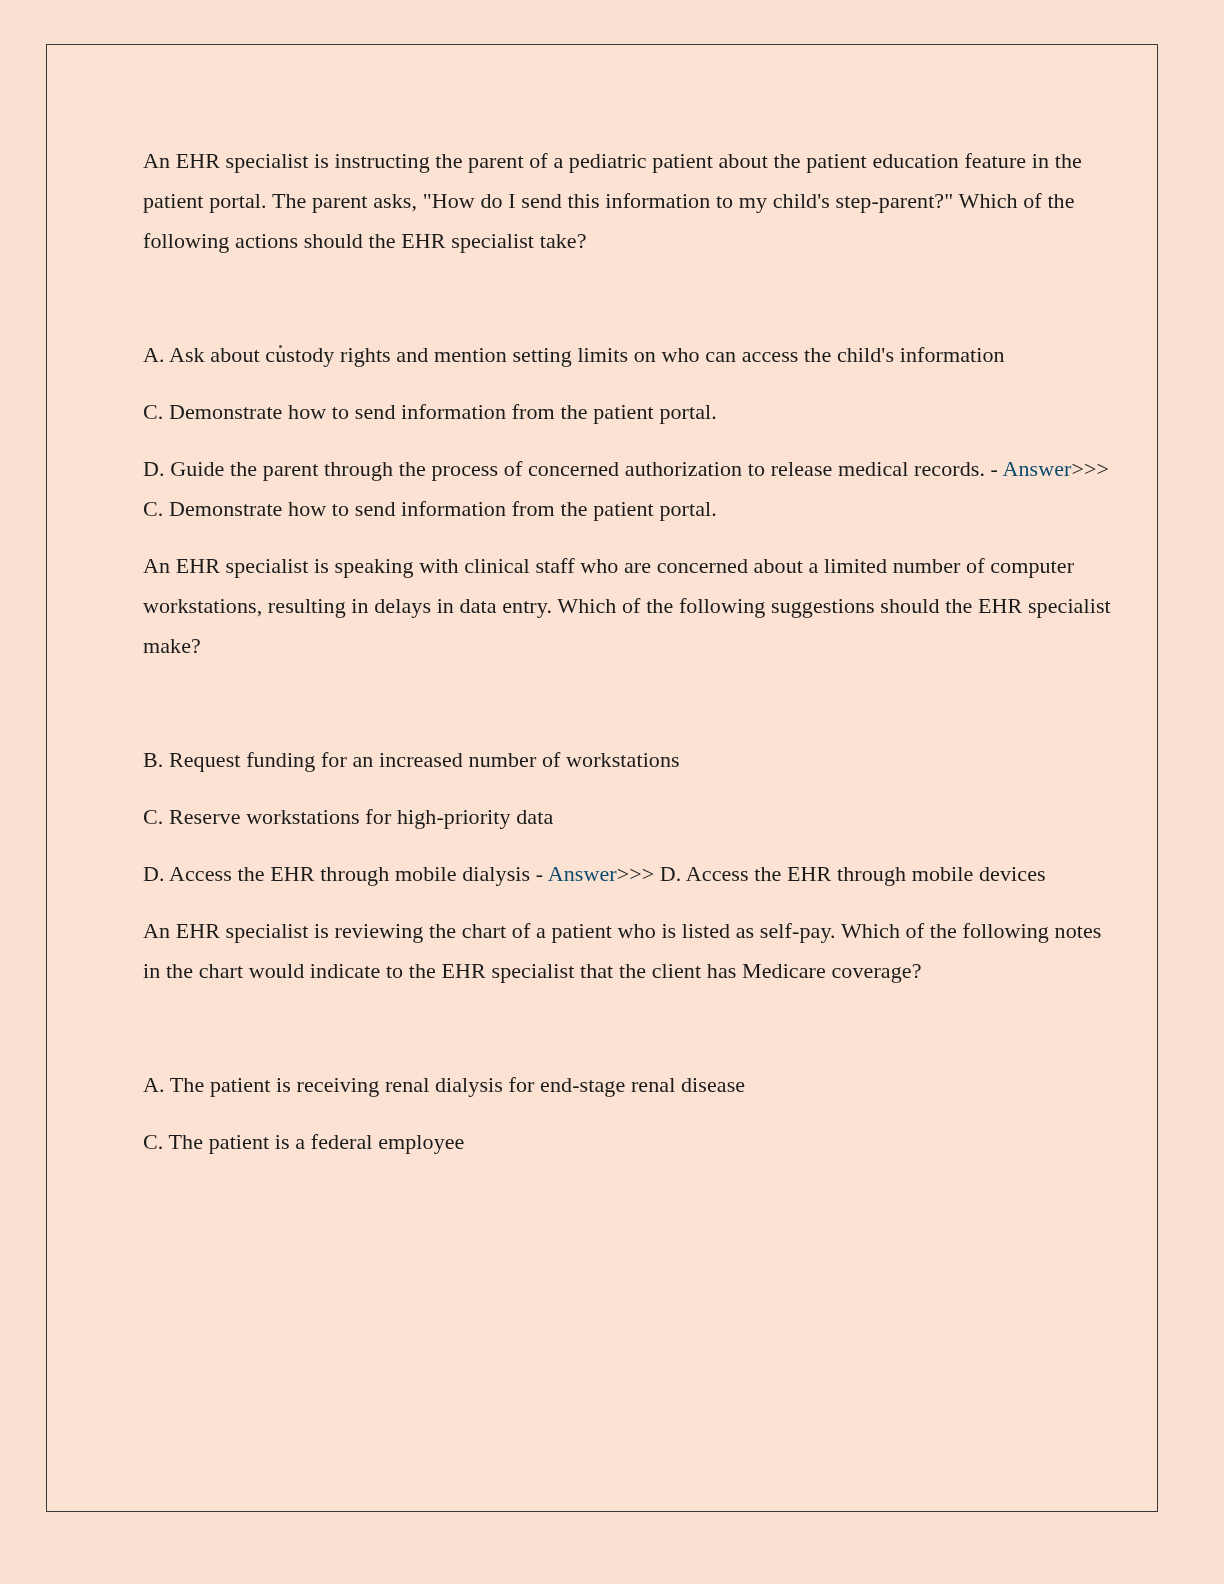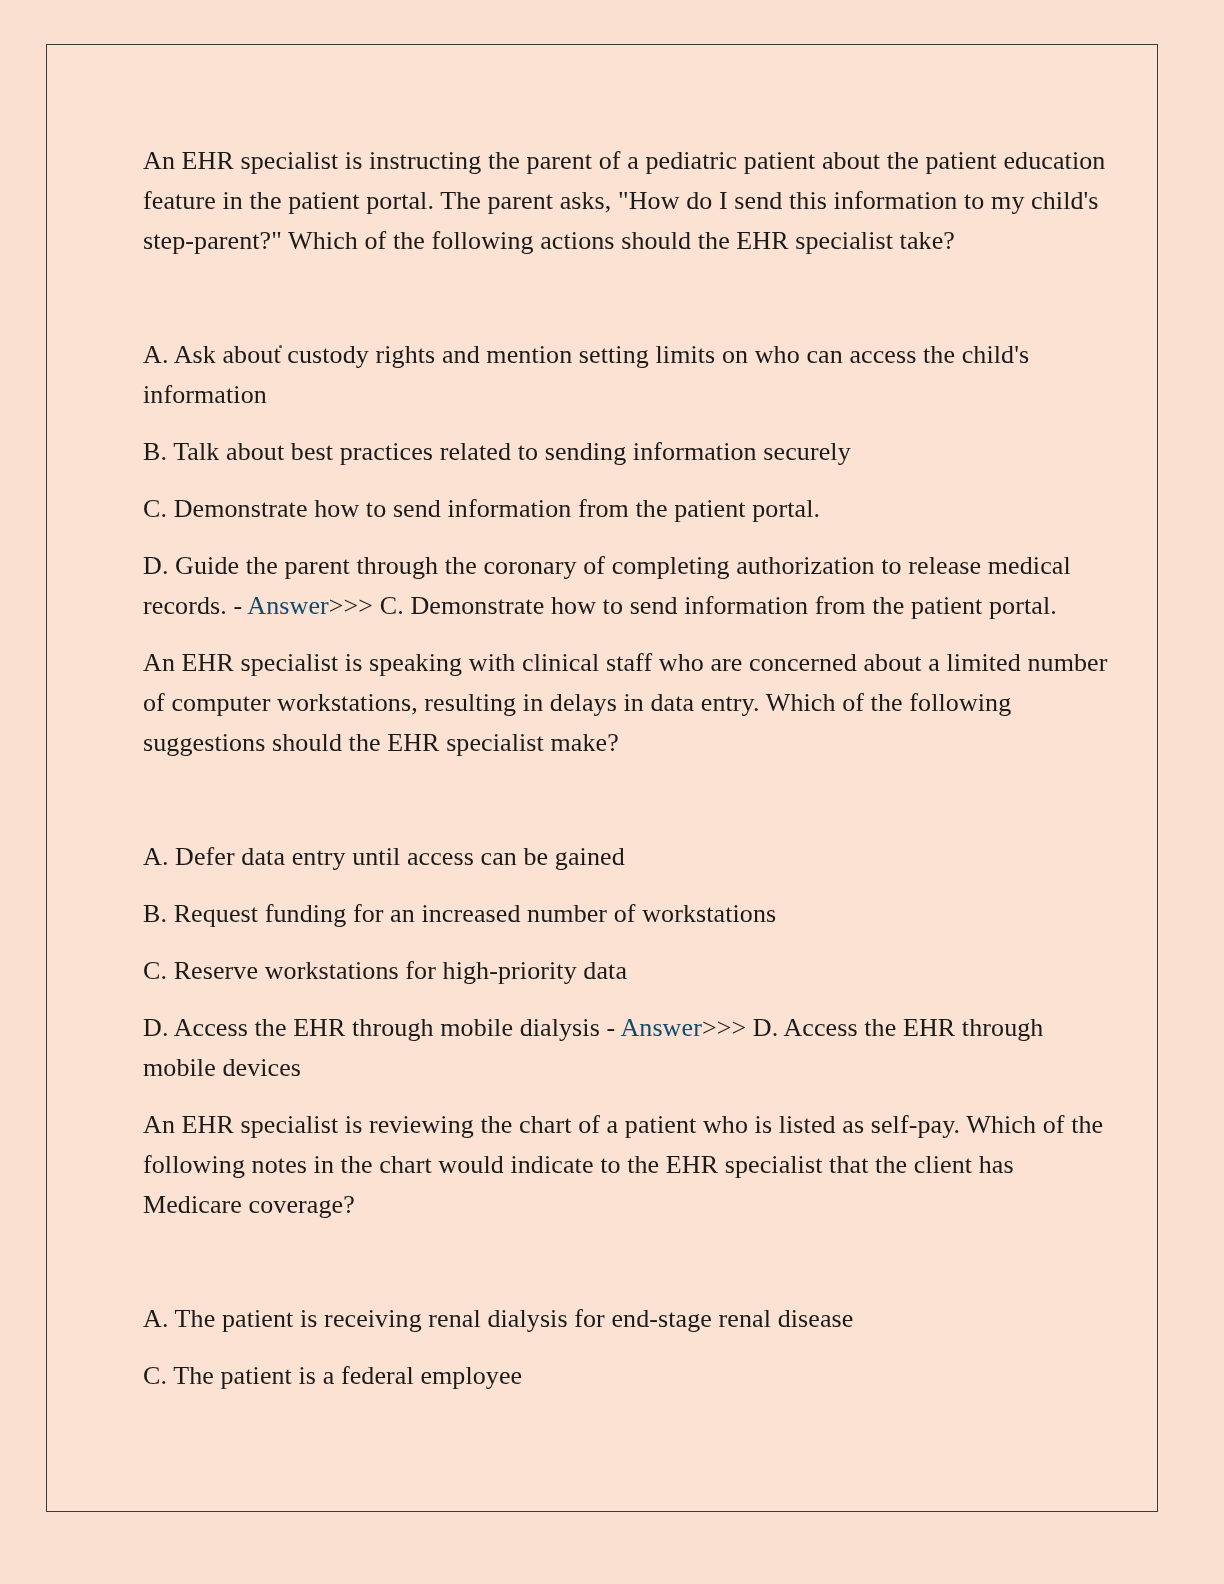--- a/index.html
+++ b/index.html
@@ -25,21 +25,21 @@
     box-sizing: border-box;
   }
   .content {
     position: absolute;
     left: 96px;
     top: 96px;
     right: 46px;
   }
   p {
     margin: 0 0 0 0;
-    font-size: 26px;
+    font-size: 22px;
     line-height: 40px;
     letter-spacing: 0.1px;
   }
   .block {
     margin-bottom: 18px;
   }
   .opt {
     margin-bottom: 17px;
   }
   .answer {
@@ -62,29 +62,27 @@
 <body>
 
 <div class="page">
   <span class="dot"></span>
   <div class="content">
 
     <div>
       <p class="block">An EHR specialist is instructing the parent of a pediatric patient about the patient education feature in the patient portal. The parent asks, "How do I send this information to my child's step-parent?" Which of the following actions should the EHR specialist take?</p>
       <div class="gap-large"></div>
       <p class="opt">A. Ask about custody rights and mention setting limits on who can access the child's information</p>
-      <p class="opt">B. Talk about best practices related to sending information securely</p>
       <p class="opt">C. Demonstrate how to send information from the patient portal.</p>
-      <p class="opt"><span>D. Guide the parent through the coronary of completing authorization to release medical records. -</span> <span class="answer">Answer</span><span>&gt;&gt;&gt;</span> <span>C. Demonstrate how to send information from the patient portal.</span></p>
+      <p class="opt"><span>D. Guide the parent through the process of concerned authorization to release medical records. -</span> <span class="answer">Answer</span><span>&gt;&gt;&gt;</span> <span>C. Demonstrate how to send information from the patient portal.</span></p>
     </div>
 
     <div>
       <p class="block">An EHR specialist is speaking with clinical staff who are concerned about a limited number of computer workstations, resulting in delays in data entry. Which of the following suggestions should the EHR specialist make?</p>
       <div class="gap-large"></div>
-      <p class="opt">A. Defer data entry until access can be gained</p>
       <p class="opt">B. Request funding for an increased number of workstations</p>
       <p class="opt">C. Reserve workstations for high-priority data</p>
       <p class="opt"><span>D. Access the EHR through mobile dialysis -</span> <span class="answer">Answer</span><span>&gt;&gt;&gt;</span> <span>D. Access the EHR through mobile devices</span></p>
     </div>
 
     <div>
       <p class="block">An EHR specialist is reviewing the chart of a patient who is listed as self-pay. Which of the following notes in the chart would indicate to the EHR specialist that the client has Medicare coverage?</p>
       <div class="gap-large"></div>
       <p class="opt">A. The patient is receiving renal dialysis for end-stage renal disease</p>
       <p class="opt">C. The patient is a federal employee</p>

